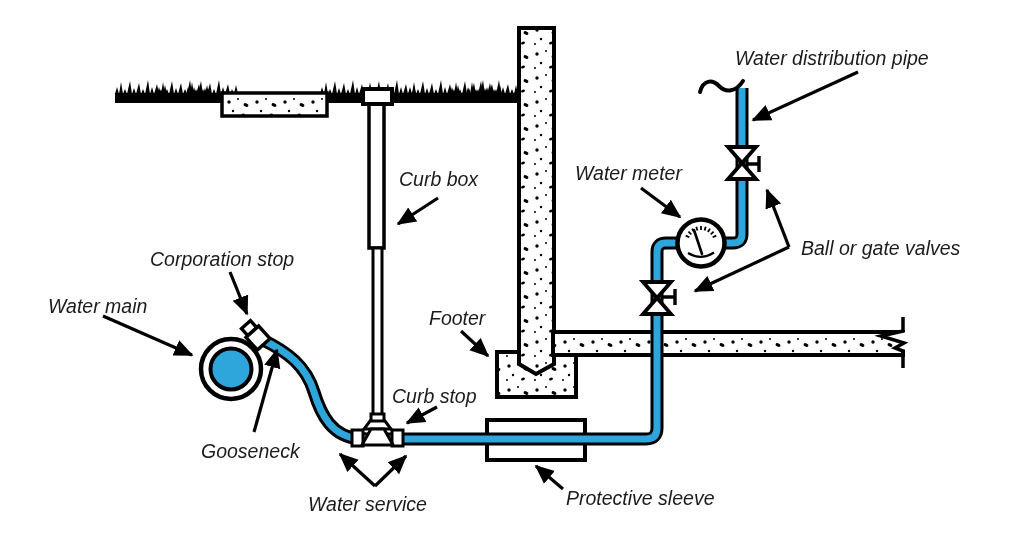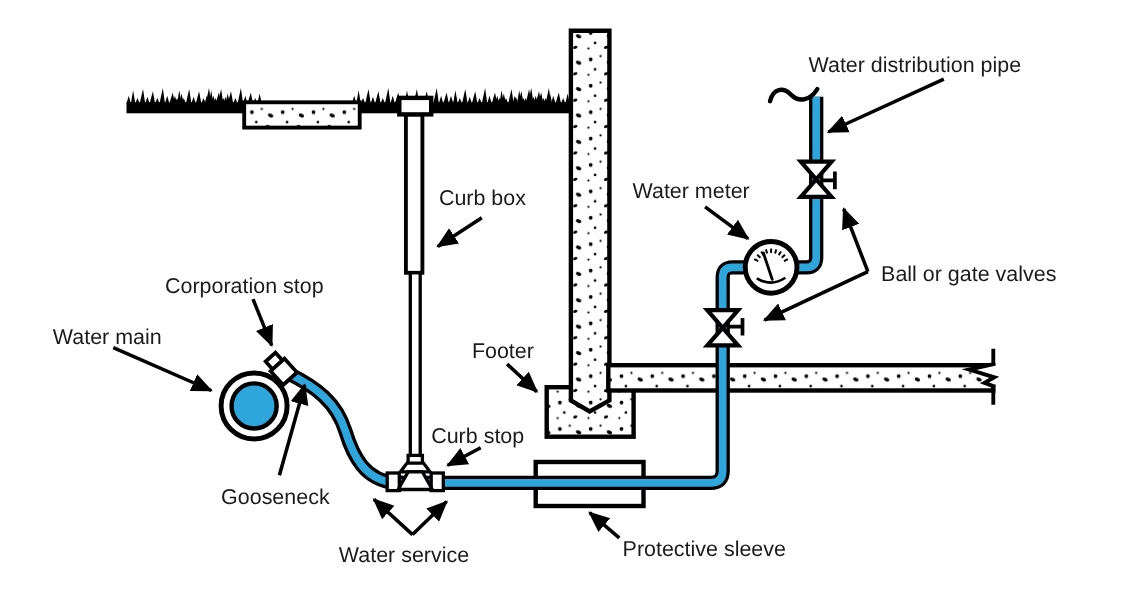--- a/index.html
+++ b/index.html
@@ -1,16 +1,16 @@
 <!DOCTYPE html>
 <html style="--pipe-blue: #2fa6db; --ink: #000000; --text: #1b1b1b; --background: #ffffff;"><head>
 <meta charset="utf-8">
 <style>
   html,body{margin:0;padding:0;background:var(--background,#fff);}
-  .stage{position:relative;width:1024px;height:546px;background:var(--background,#fff);overflow:hidden;}
+  .stage{position:relative;width:1024px;height:546px;background:var(--background,#fff);overflow:hidden;font-style:italic;}
   svg{display:block;}
   .diagram-text{font-family:"Liberation Sans",sans-serif;font-size:19.5px;font-weight:500;fill:var(--text,#1b1b1b);}
   .outline{fill:#fff;stroke:var(--ink,#000);}
   .concrete{fill:url(#concrete);stroke:var(--ink,#000);}
   .solid{fill:var(--ink,#000);stroke:none;}
   .pipe-outline{fill:none;stroke:var(--ink,#000);stroke-width:13;}
   .pipe-water{fill:none;stroke:var(--pipe-blue,#2fa6db);stroke-width:7;}
   .arrow-line{fill:none;stroke:var(--ink,#000);stroke-width:3.2;}
   .thin{fill:none;stroke:var(--ink,#000);}
 </style>

